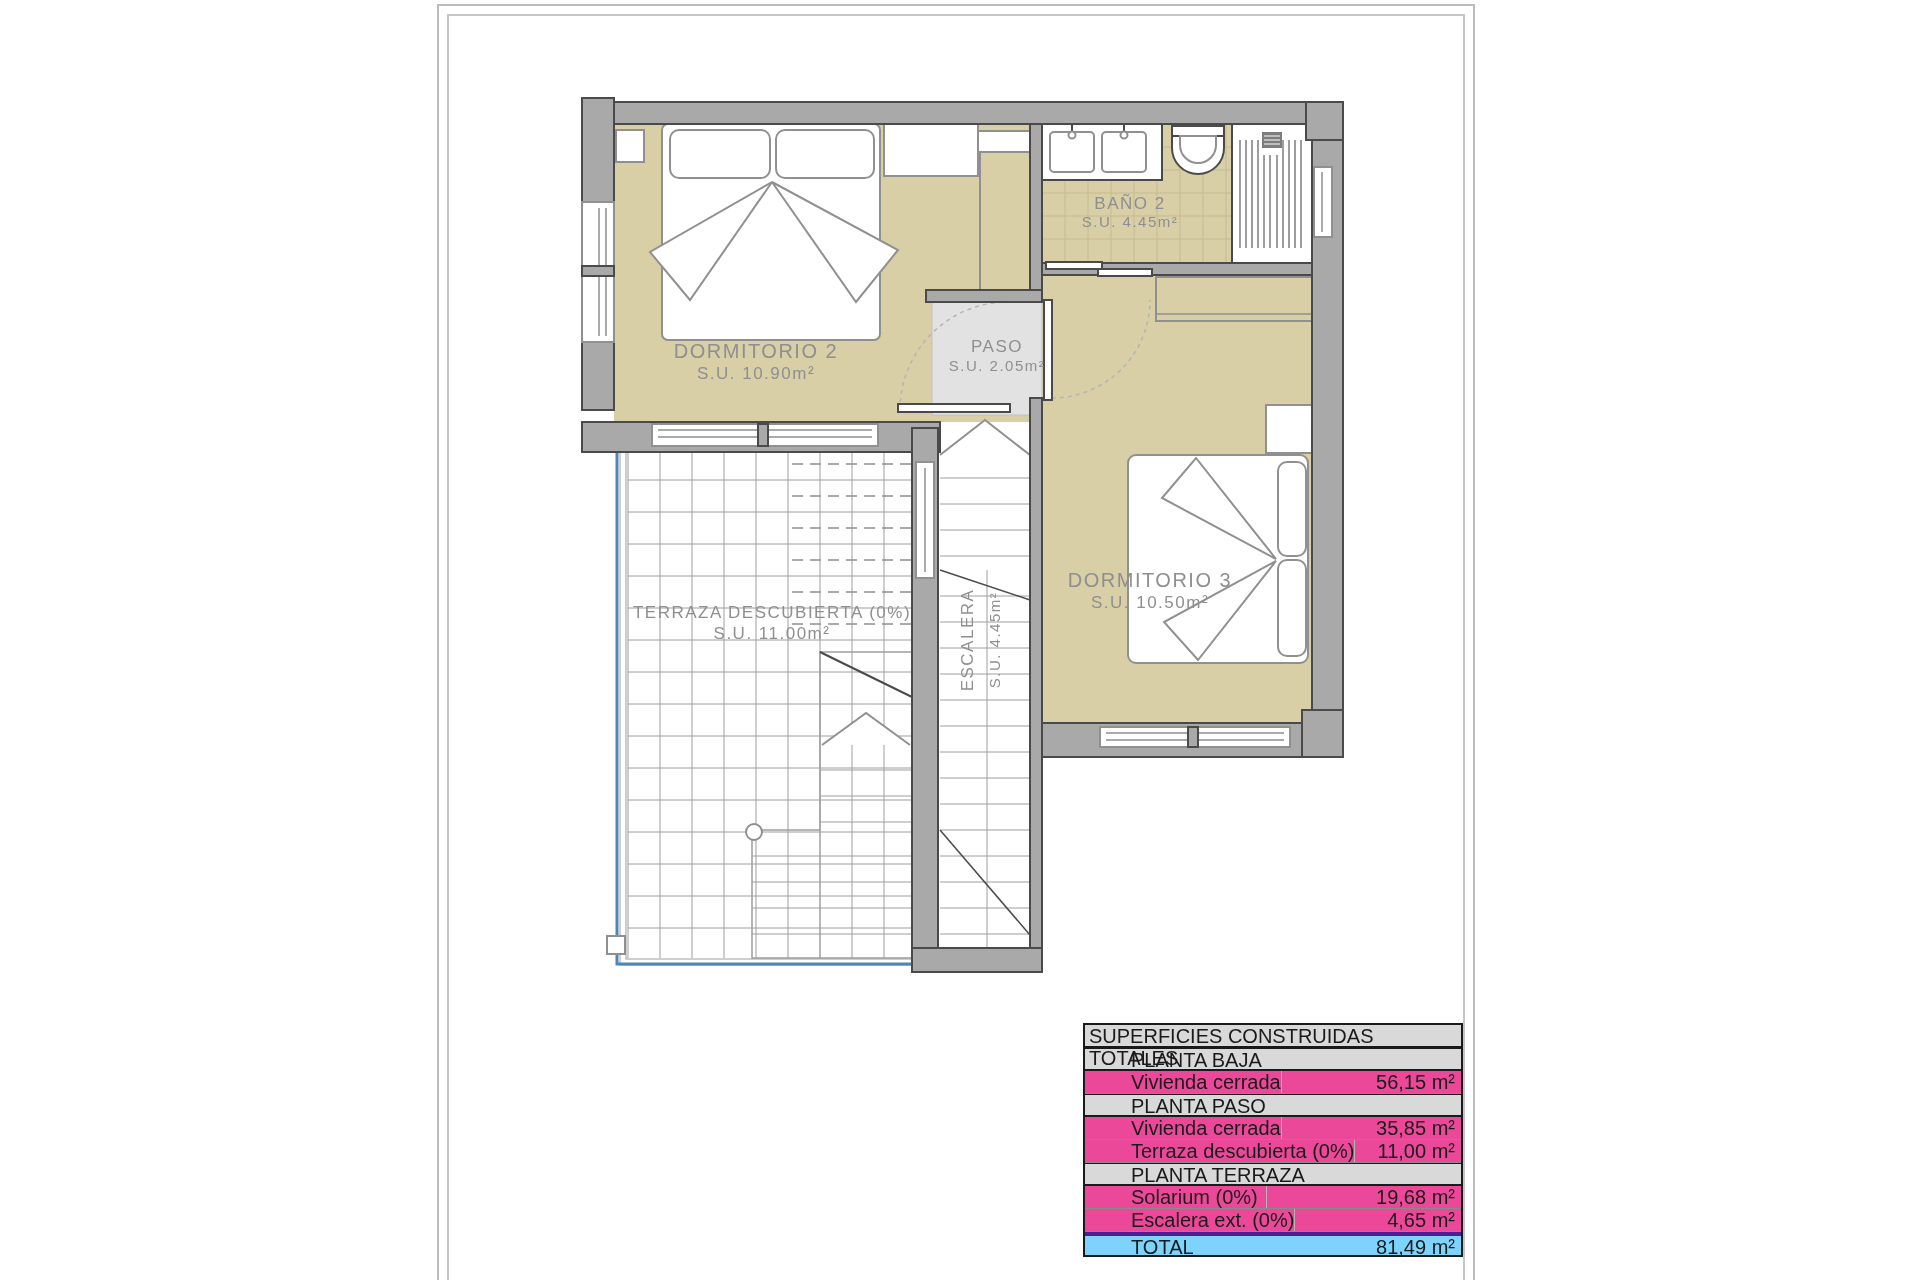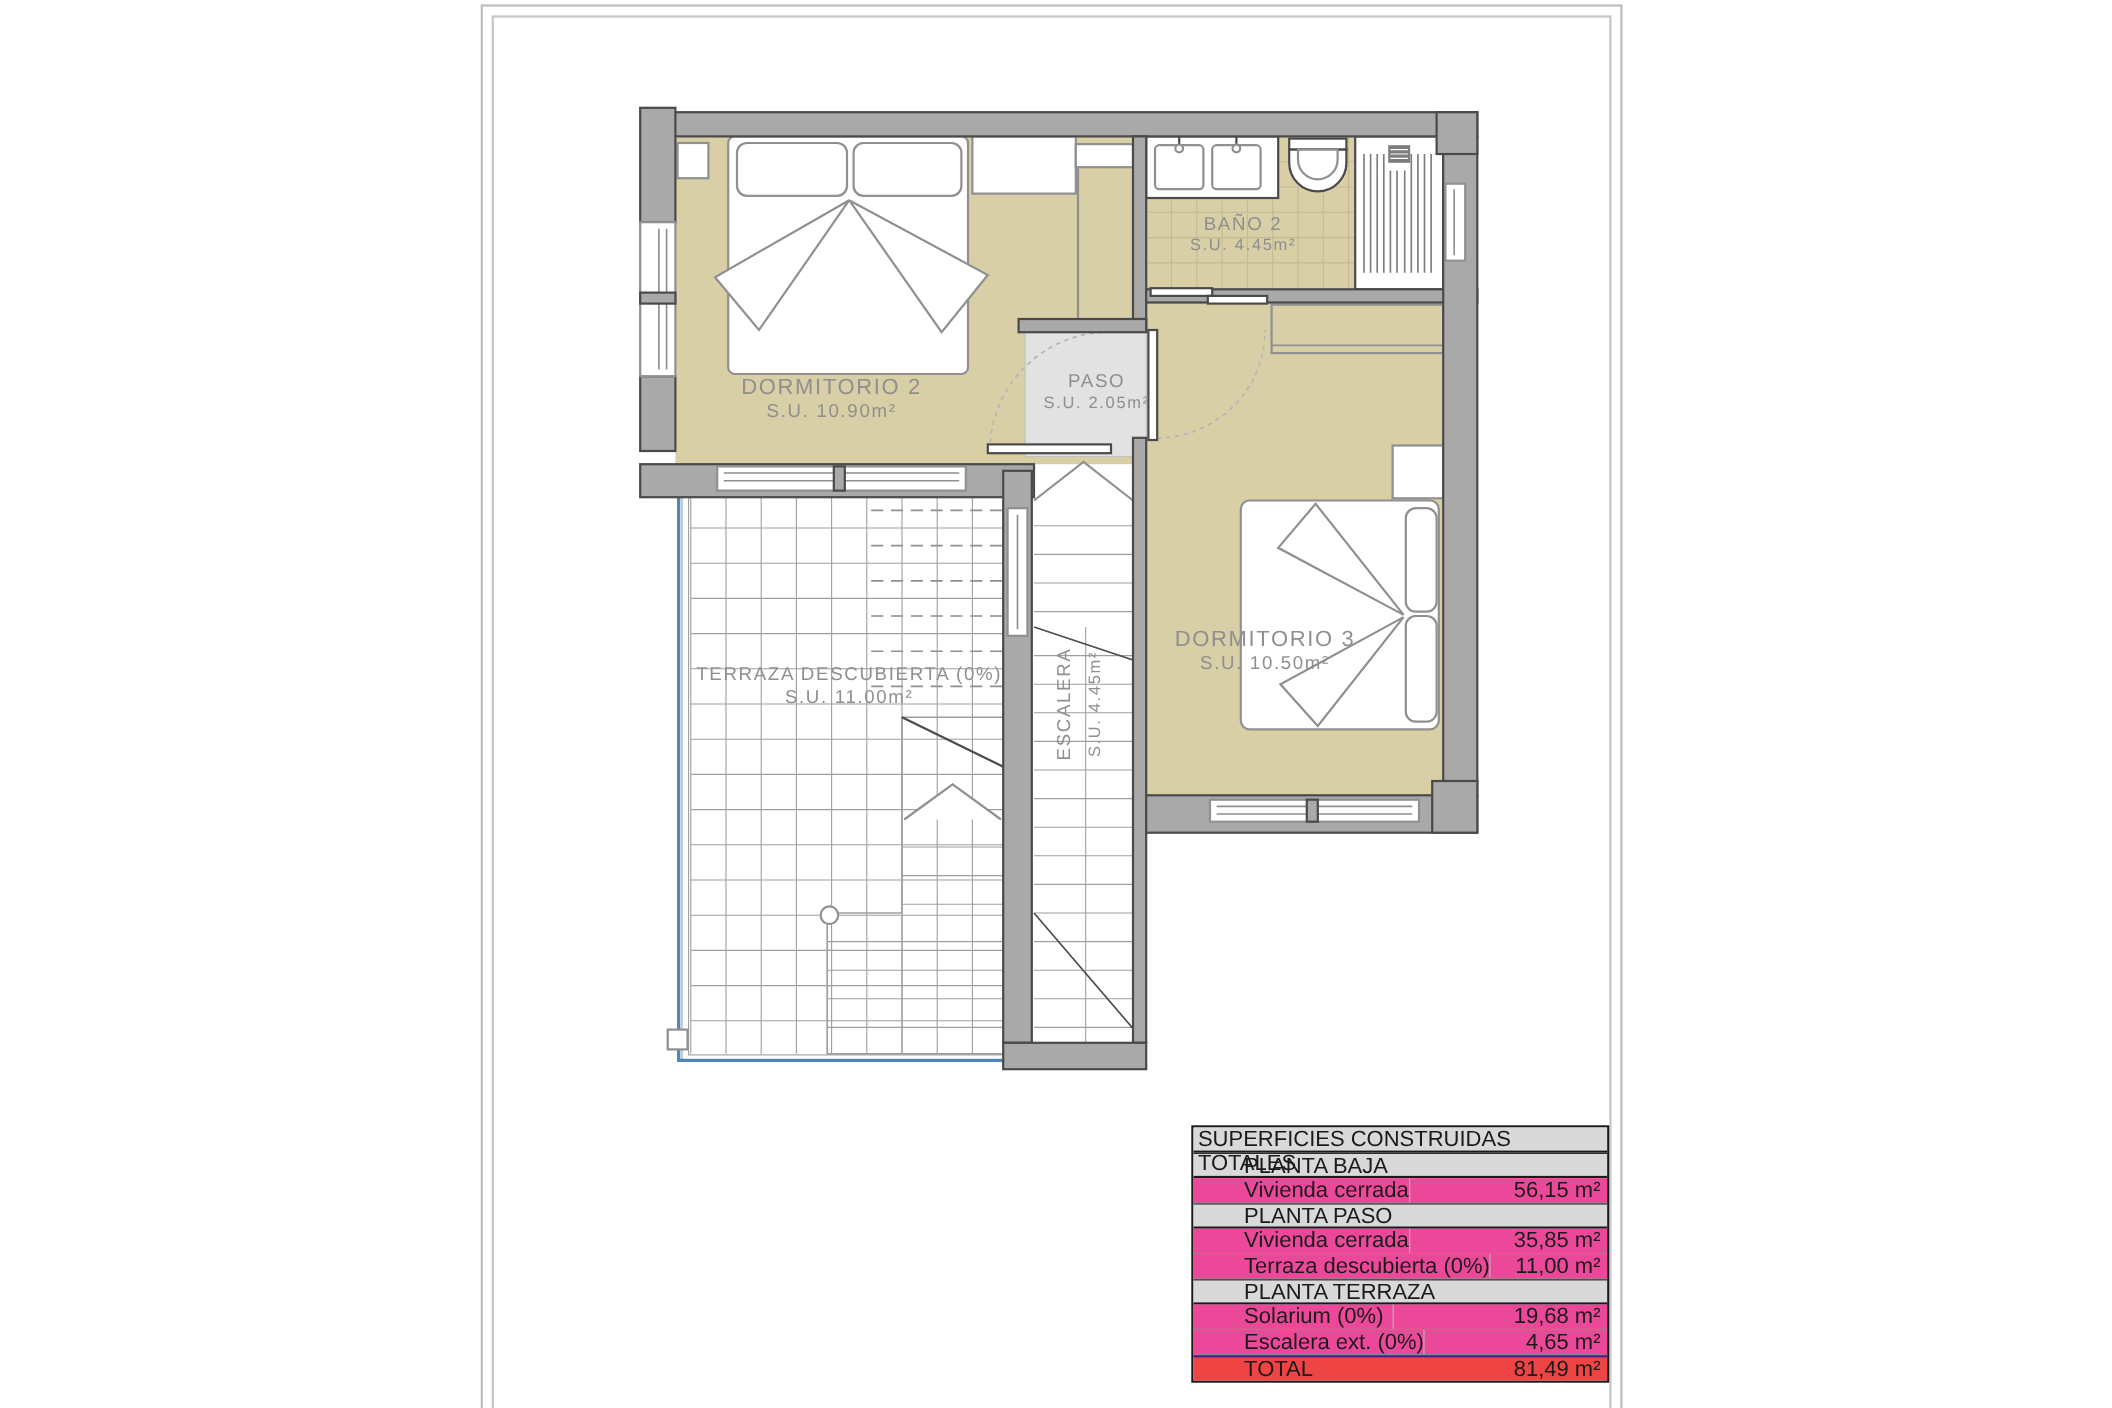--- a/index.html
+++ b/index.html
@@ -29,21 +29,21 @@
   .lbl-big{font-size:20px;}
   .lbl-mid{font-size:17px;}
   .lbl-sm{font-size:15px;}
   .drain{fill:#7d7d7d;}
   
   .areas{position:absolute;left:1083px;top:1023px;width:380px;background:#fff;border:2px solid #1a1a1a;color:#1a1a1a;font-size:20px;box-sizing:border-box;}
   .arow{display:flex;height:23px;line-height:22px;border-bottom:1px solid #8a8a8a;box-sizing:border-box;background:#ec4899;}
   .arow:last-child{border-bottom:none;}
   .arow.title{background:#d9d9d9;justify-content:center;border-bottom:2px solid #1a1a1a;}
   .arow.section{background:#d9d9d9;border-top:1px solid #1a1a1a;border-bottom:2px solid #1a1a1a;}
-  .arow.total{background:#ef4444;border-top:2px solid #4c1d95;}
+  .arow.total{background:#7dd3fc;border-top:4px solid #4c1d95;}
   .alabel{flex:1;padding-left:6px;white-space:nowrap;margin-left:40px;}
   .avalue{width:195px;text-align:right;padding-right:6px;border-left:1px solid #b5b5b5;box-sizing:border-box;}
   .arow.total .avalue{border-left:none;}
   .ttl{padding:0 4px;}
 </style>
 </head>
 <body style="--room-fill: #d8cfa6; --wall-fill: #a9a9a9; --wall-stroke: #4a4a4a; --paso-fill: #e2e2e2; --terrace-line: #4f86b5; --label: #8f8f8f;">
 
 <div class="frame-outer"></div>
 <div class="frame-inner"></div>

